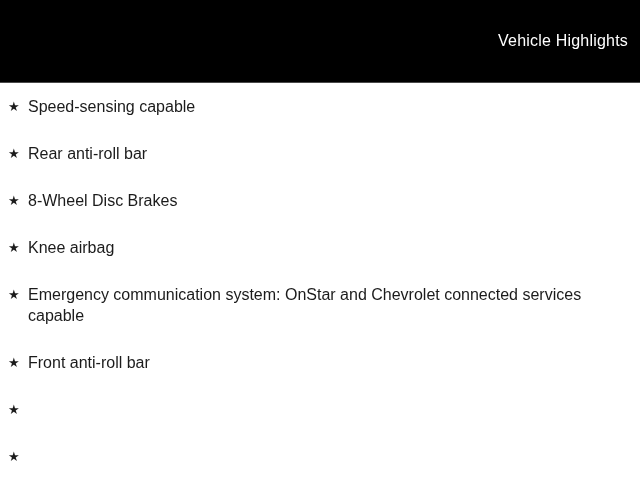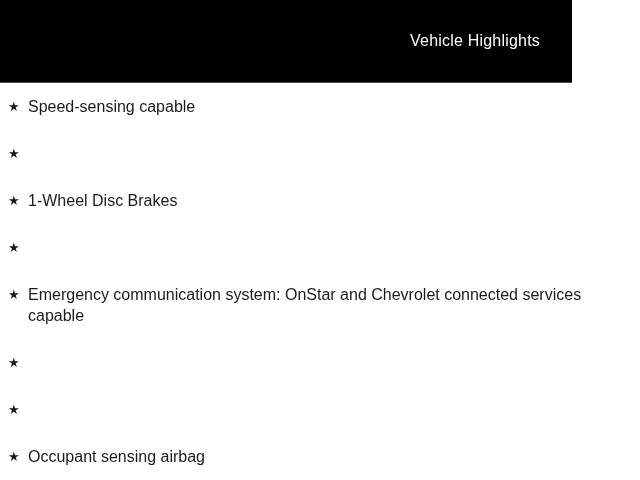--- a/index.html
+++ b/index.html
@@ -8,28 +8,28 @@
   }
   body {
     width: 640px;
     height: 480px;
     background: #ffffff;
     font-family: "Liberation Sans", sans-serif;
     overflow: hidden;
   }
   .header-bar {
     box-sizing: border-box;
-    width: 572px;
+    width: 640px;
     height: 83px;
     background: #000000;
     border-bottom: 1px solid #4a4a4a;
     display: flex;
     align-items: center;
     justify-content: flex-end;
-    padding-right: 32px;
+    padding-right: 12px;
   }
   .header-title {
     color: #ffffff;
     font-size: 16px;
     letter-spacing: 0.2px;
   }
   .highlights-list {
     list-style: none;
     margin: 0;
     padding: 13px 30px 0 8px;
@@ -62,42 +62,44 @@
 
 <main>
   <ul class="highlights-list" id="highlights-list">
   <li class="highlight-item">
     <span class="star">★</span>
     <span class="item-text">Speed-sensing capable</span>
   </li>
 
   <li class="highlight-item">
     <span class="star">★</span>
+    <span class="item-text">Rear anti-roll bar</span>
   </li>
 
   <li class="highlight-item">
     <span class="star">★</span>
-    <span class="item-text">1-Wheel Disc Brakes</span>
+    <span class="item-text">8-Wheel Disc Brakes</span>
   </li>
 
   <li class="highlight-item">
     <span class="star">★</span>
+    <span class="item-text">Knee airbag</span>
   </li>
 
   <li class="highlight-item">
     <span class="star">★</span>
     <span class="item-text">Emergency communication system: OnStar and Chevrolet connected services capable</span>
   </li>
 
   <li class="highlight-item">
     <span class="star">★</span>
+    <span class="item-text">Front anti-roll bar</span>
   </li>
 
   <li class="highlight-item">
     <span class="star">★</span>
   </li>
 
   <li class="highlight-item">
     <span class="star">★</span>
-    <span class="item-text">Occupant sensing airbag</span>
   </li>
 </ul>
 </main>
 
 </body></html>

